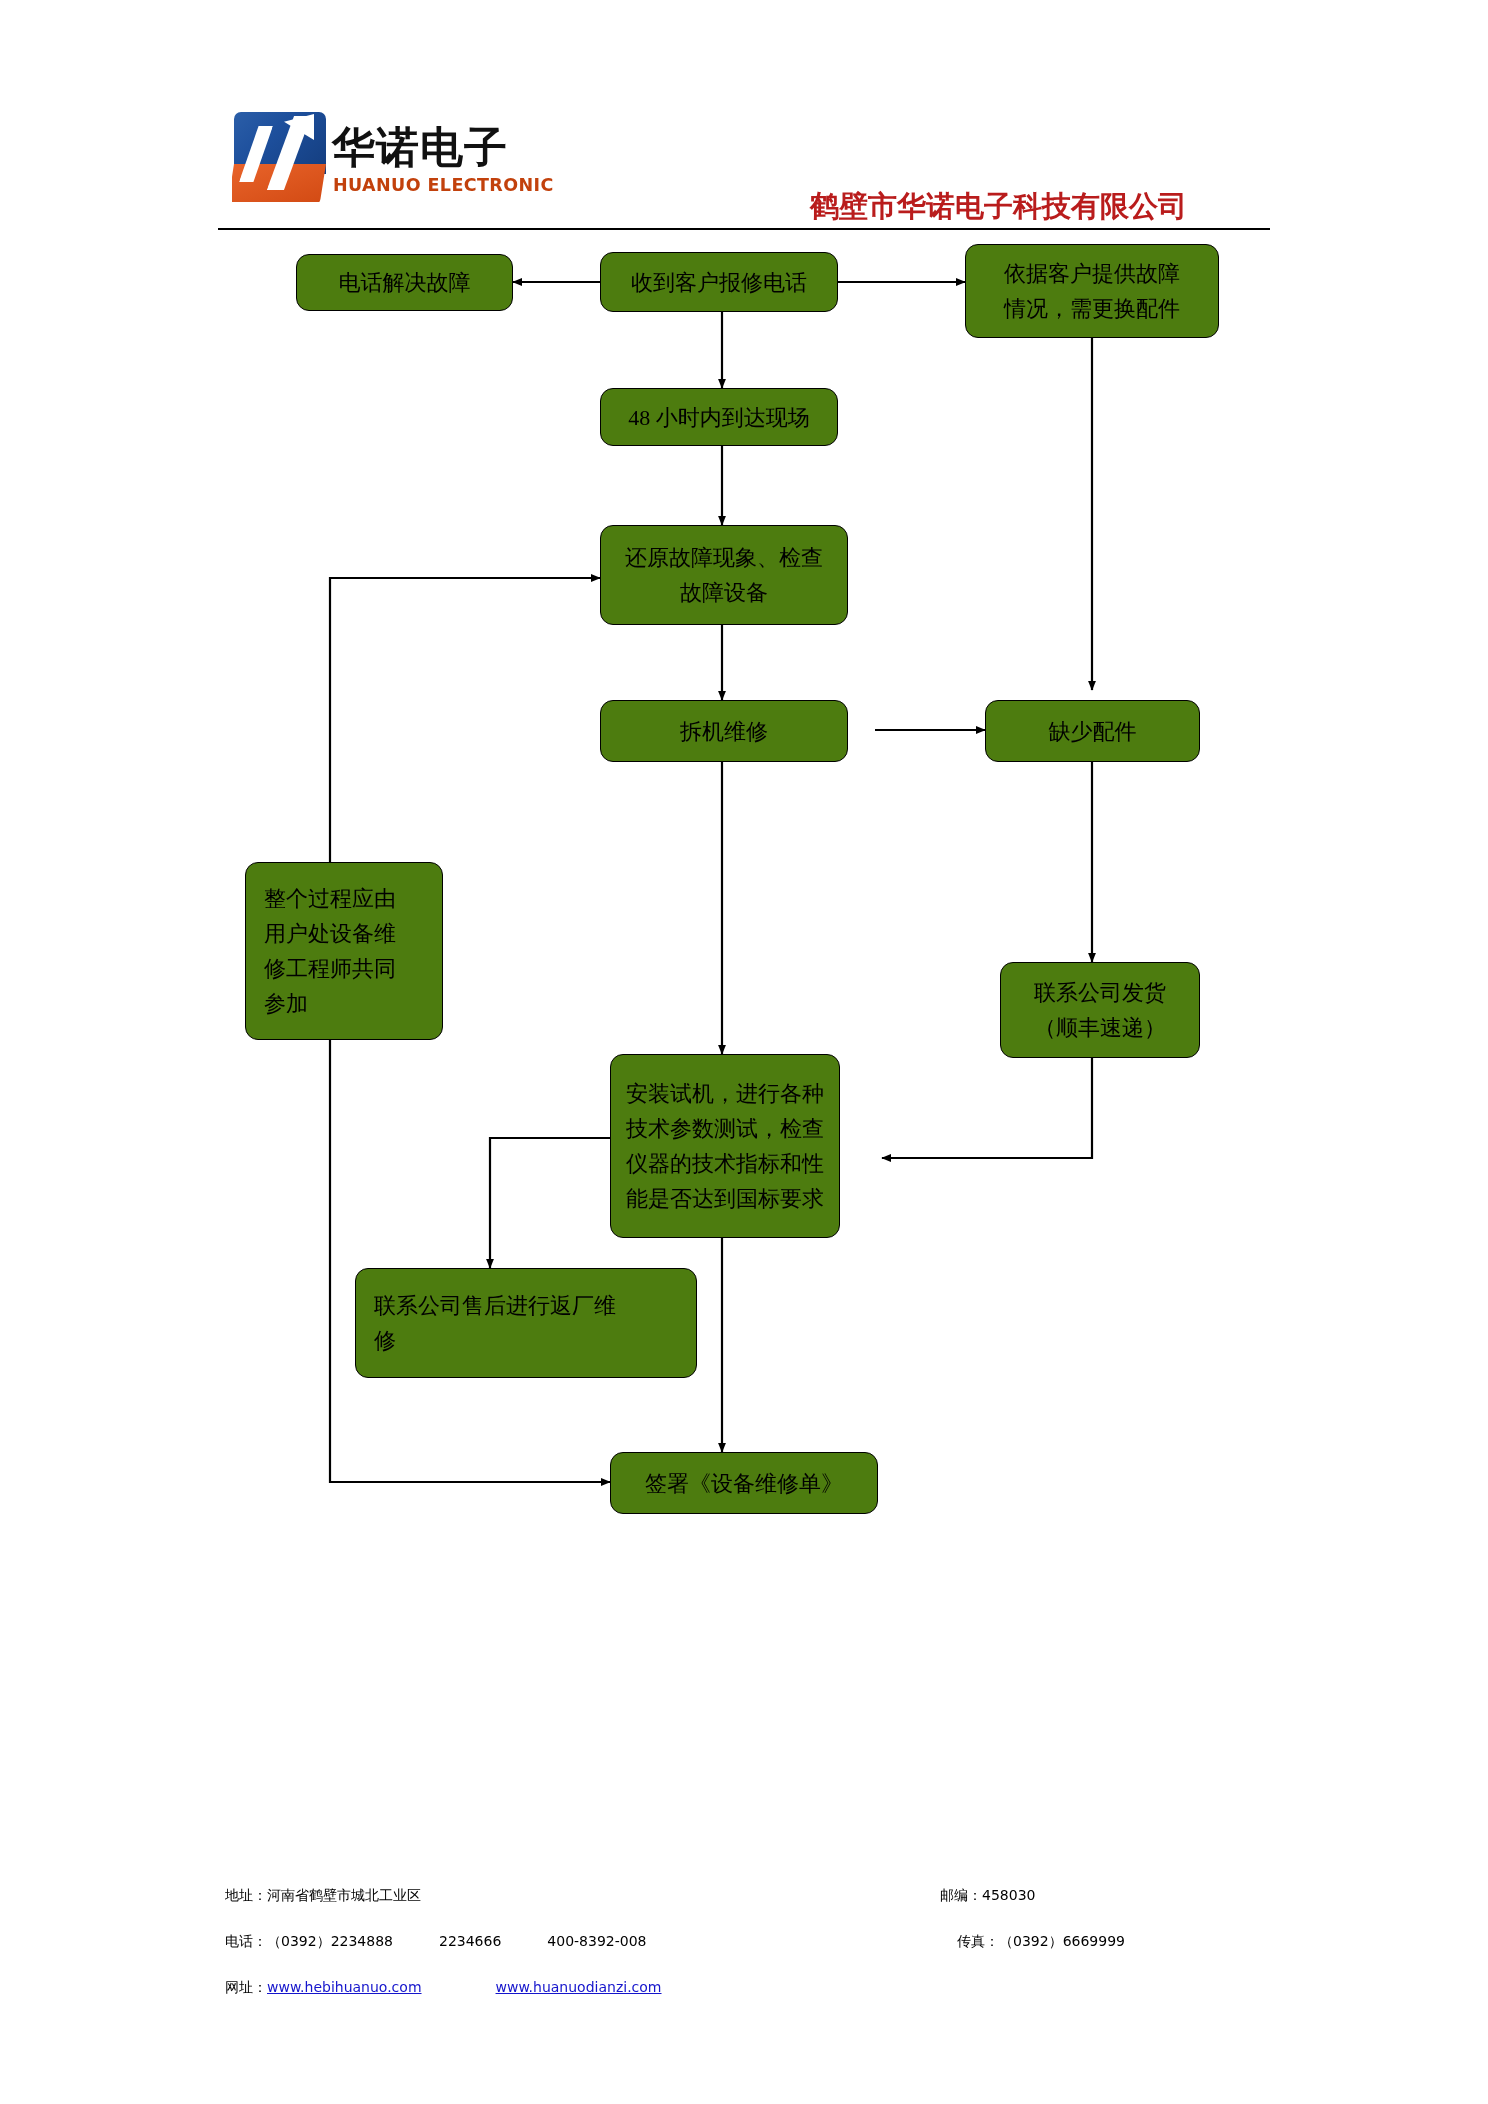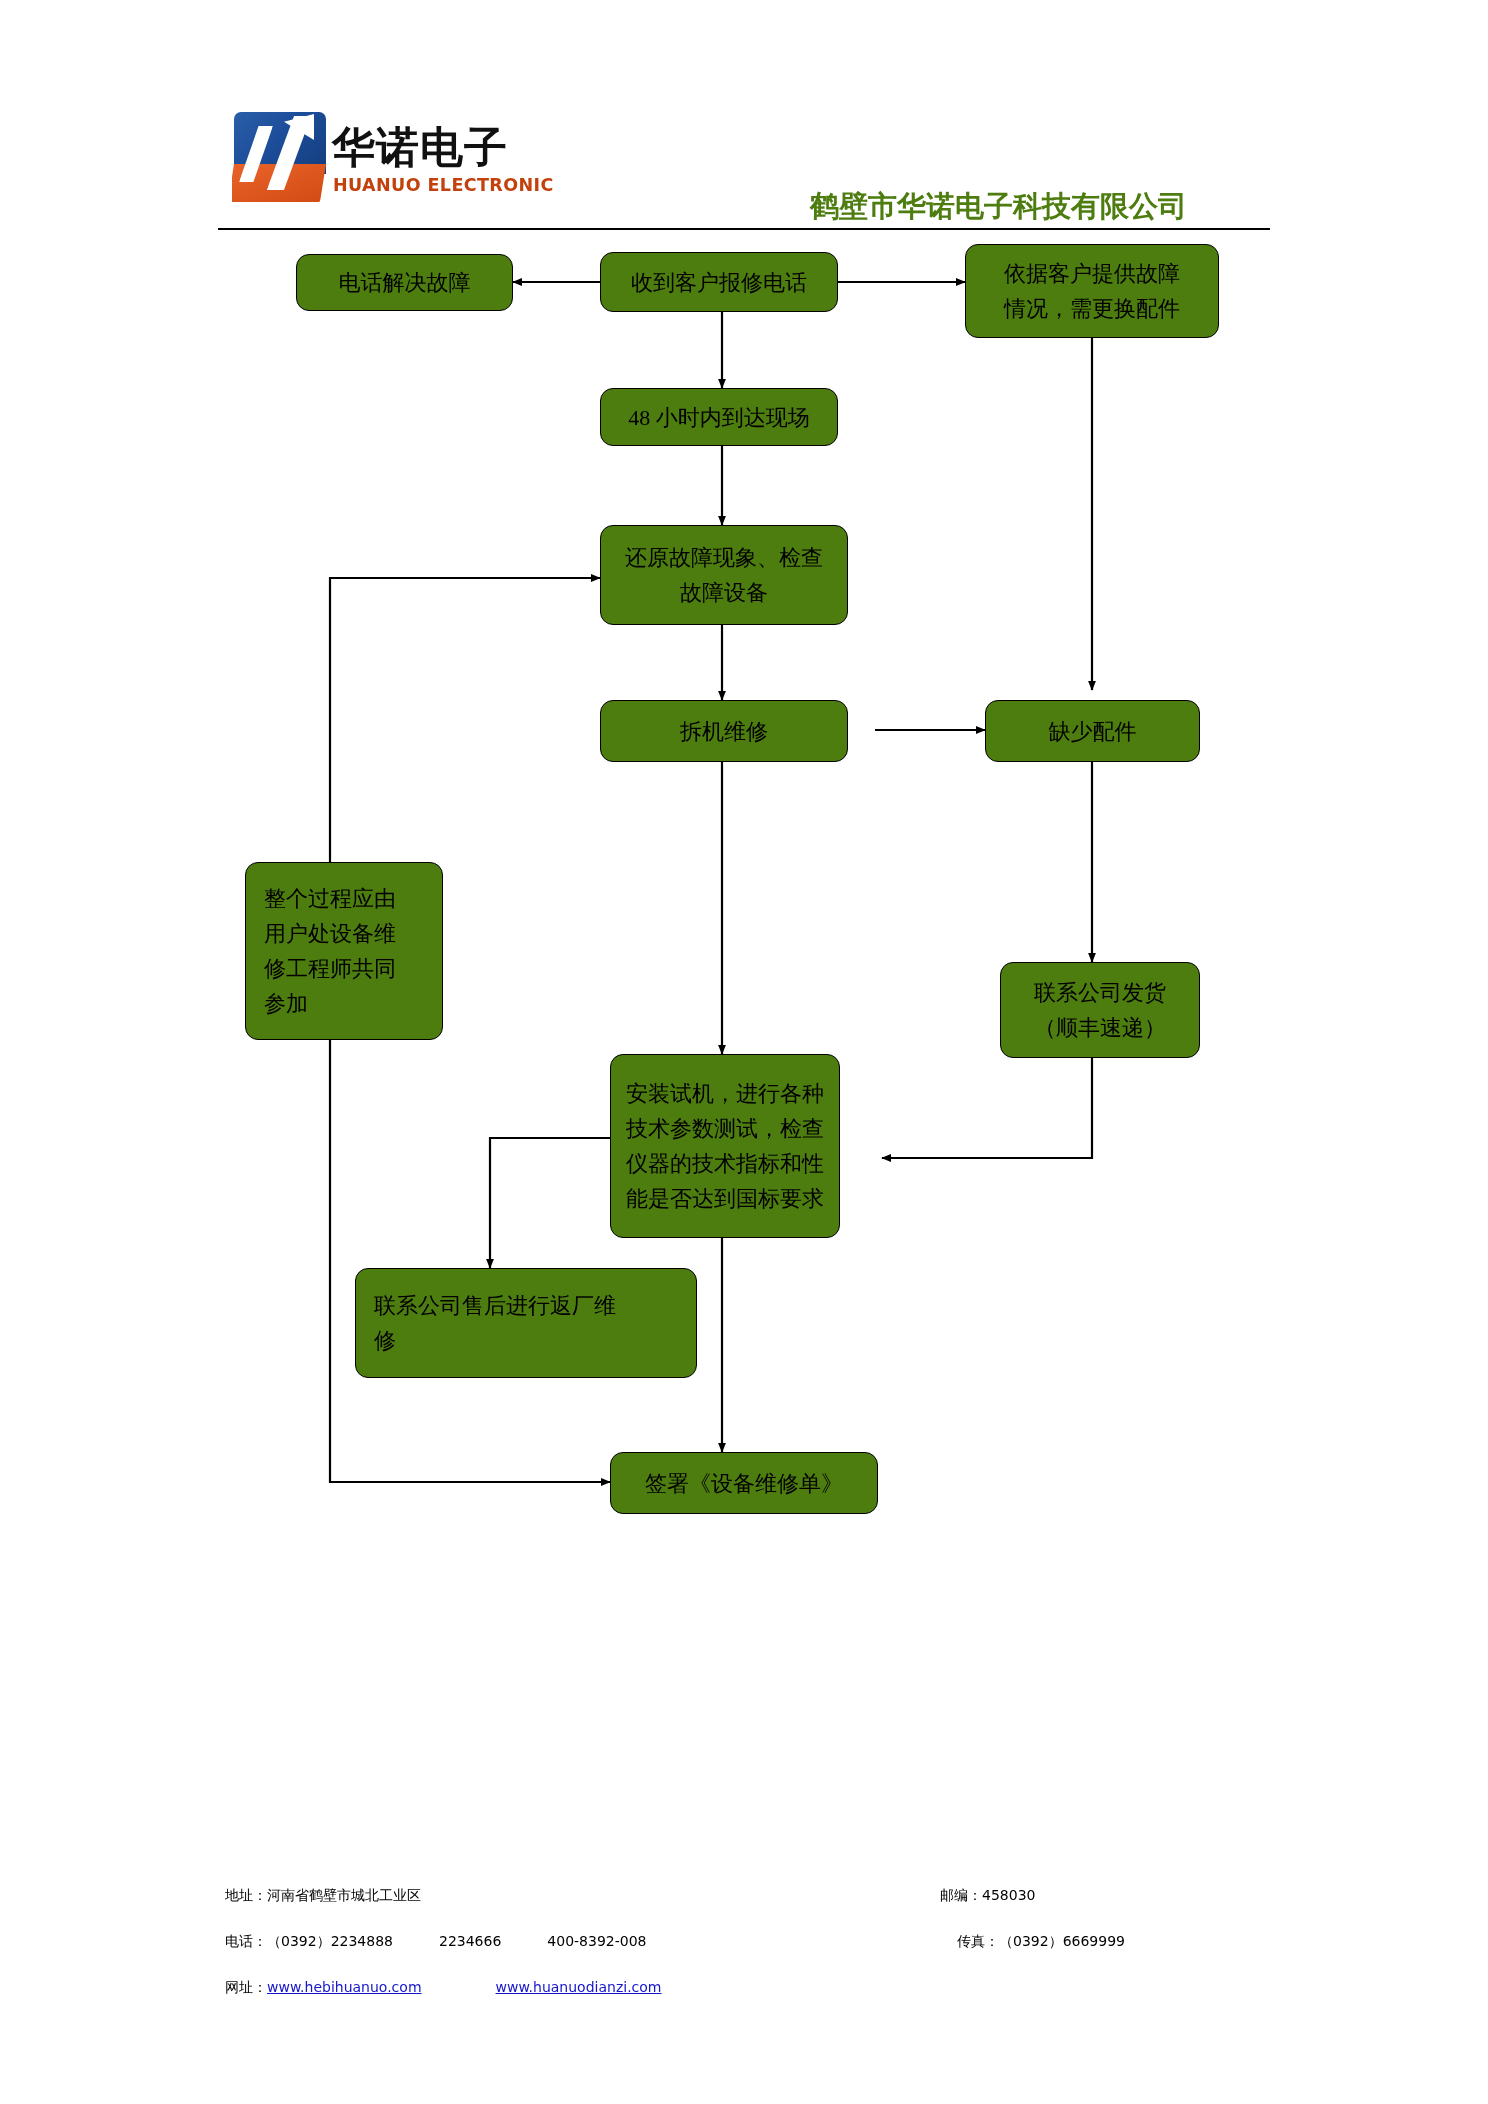--- a/index.html
+++ b/index.html
@@ -99,21 +99,21 @@
     white-space: nowrap;
   }
   #company-title {
     position: absolute;
     left: 810px;
     top: 192px;
     font-family: "DejaVu Sans", "Liberation Sans", sans-serif;
     font-size: 29px;
     font-weight: 700;
     line-height: 1;
-    color: #4d7c0f;
+    color: #b91c1c;
     white-space: nowrap;
   }
   #header-rule {
     position: absolute;
     left: 218px;
     top: 228px;
     width: 1052px;
     height: 0;
     border-top: 2px solid #000000;
   }

